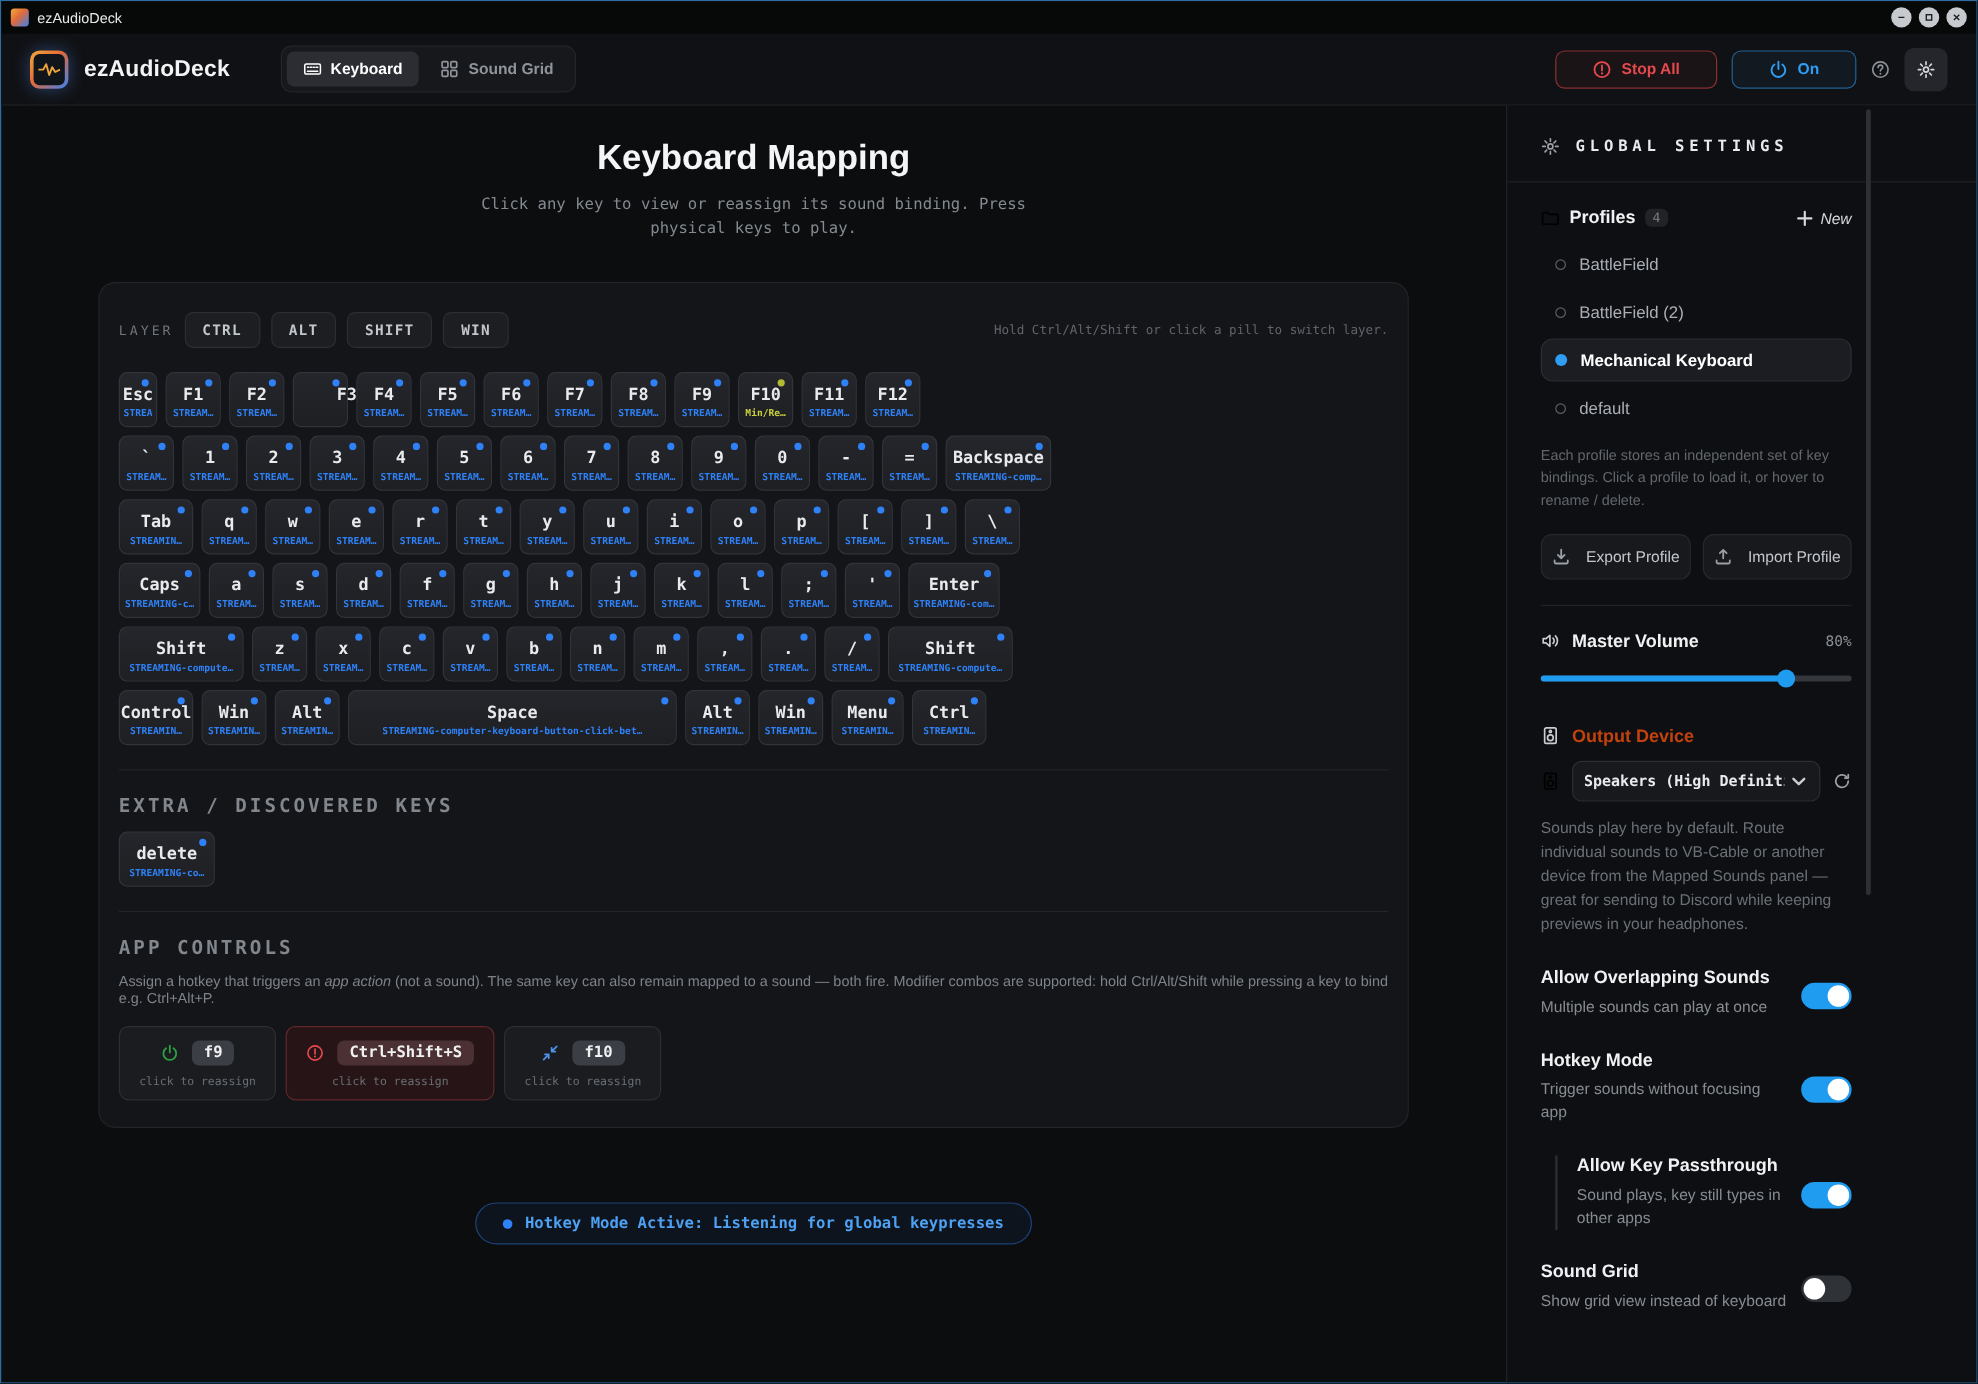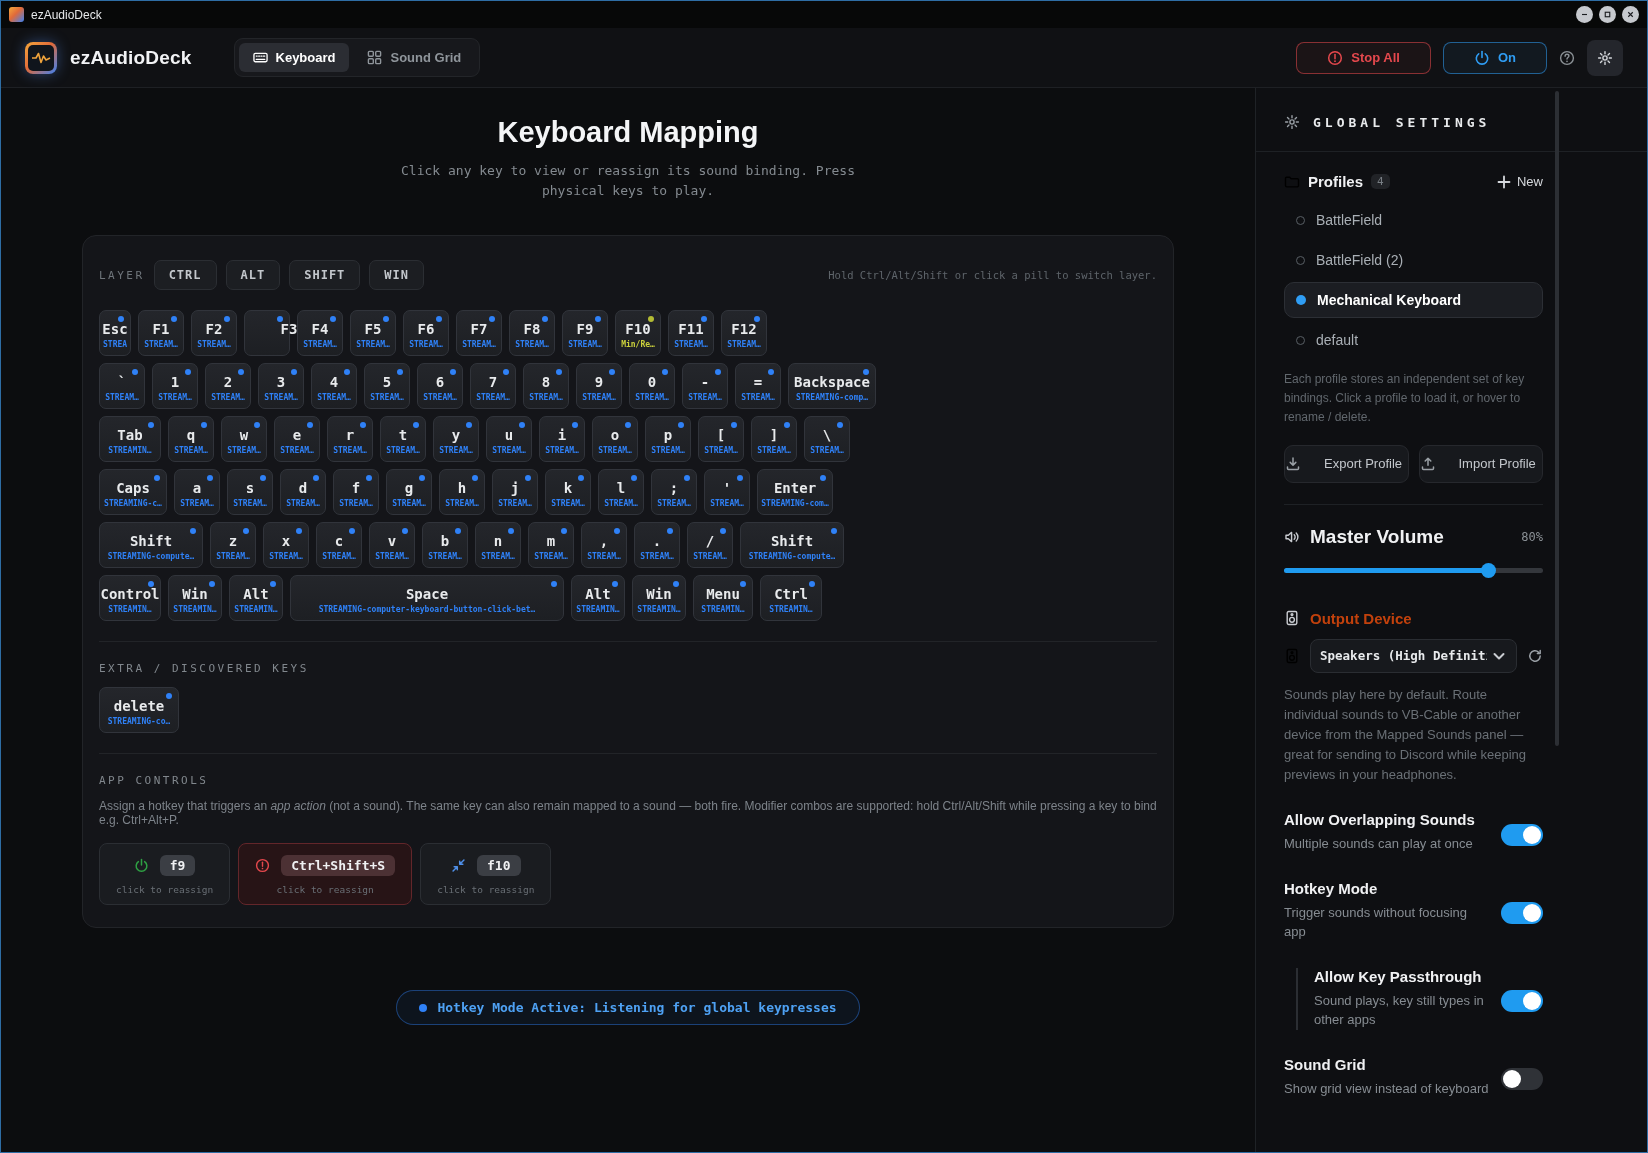--- a/index.html
+++ b/index.html
@@ -68,21 +68,21 @@
          background:linear-gradient(#24262b,#1d1f23);
          display:flex; flex-direction:column; align-items:center; justify-content:center; flex:0 0 auto; }
   .key .dot { position:absolute; top:5px; right:6px; width:6px; height:6px; border-radius:50%; background:#2f81f7; }
   .key .klabel { color:#e8eaec; font-size:14px; font-weight:bold; line-height:1; margin-top:4px; }
   .key .ksub { color:#2f81f7; font-size:8px; font-weight:bold; margin-top:4px; max-width:calc(100% - 6px);
                overflow:hidden; white-space:nowrap; }
   .key.accent .dot { background:#b3bb34; }
   .key.accent .ksub { color:#ccd23c; }
 
   .p-divider { border:none; border-top:1px solid #222428; margin:20px 2px 0 2px; }
-  .section-label { color:#81878d; font-size:11px; letter-spacing:2.5px; font-weight:normal; margin:20px 2px 12px 2px; }
+  .section-label { color:#81878d; font-size:16px; letter-spacing:2.5px; font-weight:bold; margin:20px 2px 12px 2px; }
   .extra-row { display:flex; padding:0 2px; }
 
   .ac-desc { color:#7d838a; font-size:12px; margin:6px 2px 16px 2px; }
   .hotkeys { display:flex; gap:8px; padding:0 2px; }
   .hotkey { min-width:122px; border:1px solid #2b2e33; background:#1a1c20; border-radius:8px;
             padding:11px 16px 9px 16px; display:flex; flex-direction:column; align-items:center; }
   .hotkey.danger { background:#271416; border-color:#63262a; }
   .hk-top { display:flex; align-items:center; gap:11px; }
   .hk-top svg { width:15px; height:15px; }
   .hk-ico-green { color:#2ea043; } .hk-ico-red { color:#e5484d; } .hk-ico-blue { color:#4f8fe8; }
@@ -101,40 +101,40 @@
              padding-top:26px; position:relative; overflow:hidden; }
   .sb-pad { margin:0 104px 0 28px; }
   .sb-head { display:flex; align-items:center; gap:13px; color:#e8eaec; font-size:13px;
              font-weight:bold; letter-spacing:4px; }
   .sb-head svg { width:18px; height:18px; color:#9aa0a6; }
   .sb-divider { border:none; border-top:1px solid #1e2125; margin:21px 0; }
 
   .prof-head { display:flex; align-items:center; gap:8px; }
   .prof-title { color:#f0f1f3; font-size:15px; font-weight:bold; }
   .prof-count { background:#212327; border-radius:5px; padding:1px 6px; color:#787e84; font-size:11px; }
-  .prof-new { margin-left:auto; display:flex; align-items:center; gap:5px; color:#d6d9dd; font-size:13px; }
+  .prof-new { margin-left:auto; display:flex; align-items:flex-end; gap:5px; color:#d6d9dd; font-size:13px;font-style:italic; }
   .prof-new svg { width:12px; height:12px; }
   .prof-list { margin-top:12px; display:flex; flex-direction:column; gap:4px; }
   .prof-item { display:flex; align-items:center; gap:11px; padding:9px 11px; border-radius:10px;
                border:1px solid transparent; }
   .prof-radio { width:9px; height:9px; border-radius:50%; border:1.5px solid #585e64; flex:0 0 auto; }
   .prof-name { color:#a9afb5; font-size:14px; }
   .prof-item.active { background:#1b1d22; border-color:#2c2f35; }
   .prof-item.active .prof-radio { border:none; background:#2f9df4; width:10px; height:10px; }
   .prof-item.active .prof-name { color:#fff; font-weight:bold; }
   .prof-helper { margin-top:12px; color:#61676d; font-size:12px; line-height:1.6; }
   .prof-btns { margin-top:17px; display:flex; gap:10px; }
   .prof-btn { flex:1; height:38px; border-radius:9px; background:#17191d; border:1px solid #26282d;
-              display:flex; align-items:center; gap:23px;
+              display:flex; align-items:center; justify-content:center; gap:13px;
               color:#c3c7cc; font-size:13px; }
   .prof-btn svg { width:14px; height:14px; color:#9aa0a6; }
 
   .vol-head { display:flex; align-items:center; gap:10px; }
   .vol-head svg { width:17px; height:17px; color:#c9ccd1; }
-  .vol-title { color:#f0f1f3; font-size:19px; font-weight:bold; }
+  .vol-title { color:#f0f1f3; font-size:15px; font-weight:bold; }
   .vol-val { margin-left:auto; color:#8b9196; font-size:12px; }
   .slider { margin-top:15px; position:relative; height:15px; }
   .slider .track { position:absolute; top:5px; left:0; right:0; height:5px; border-radius:3px; background:#34373c; }
   .slider .fill { position:absolute; top:5px; left:0; height:5px; border-radius:3px; background:#1f9bf0; }
   .slider .thumb { position:absolute; top:0; width:15px; height:15px; border-radius:50%; background:#1f9bf0; }
 
   .out-head { display:flex; align-items:center; gap:10px; margin-top:32px; }
   .out-head svg { width:16px; height:16px; color:#c9ccd1; }
   .out-title { color:#c2410c; font-size:15px; font-weight:bold; }
   .out-row { display:flex; align-items:center; gap:10px; margin-top:12px; }

